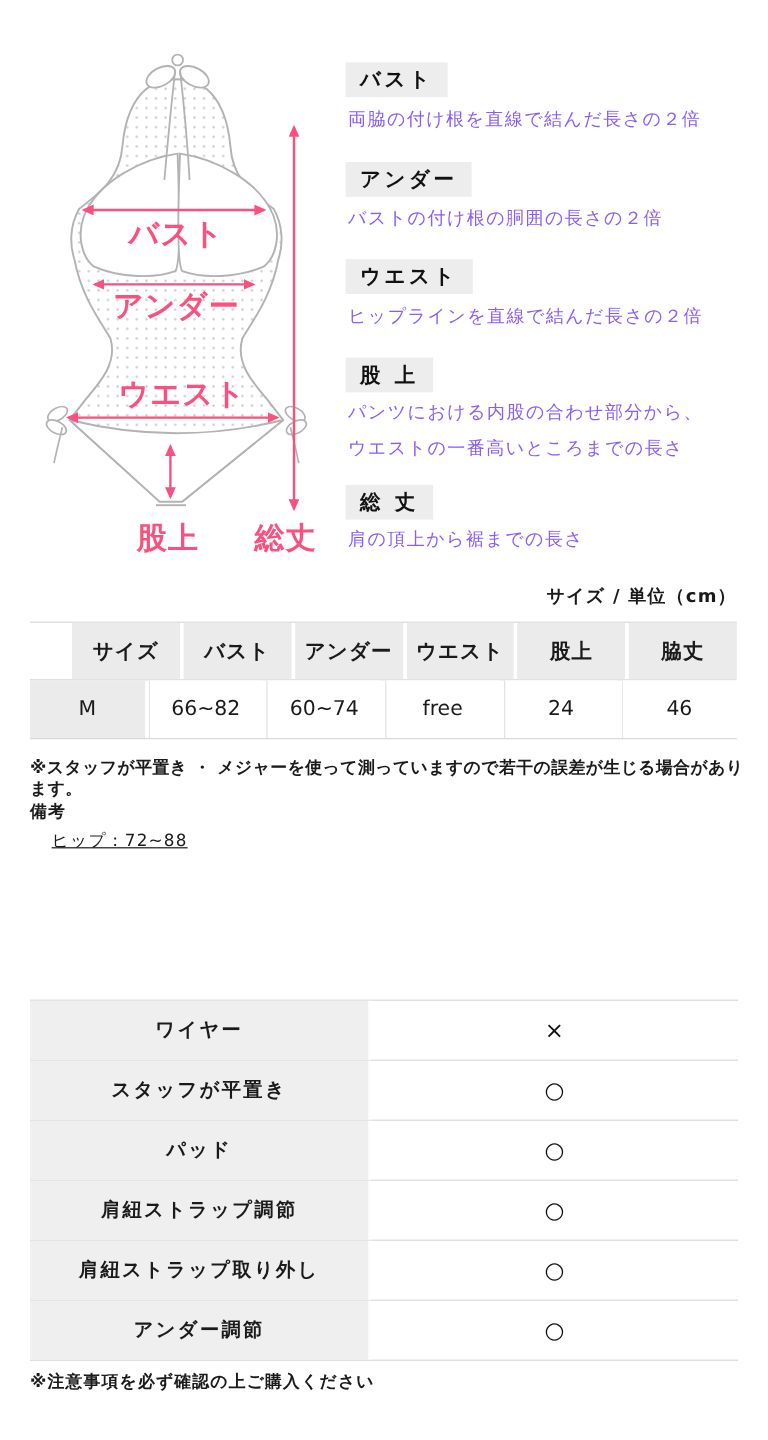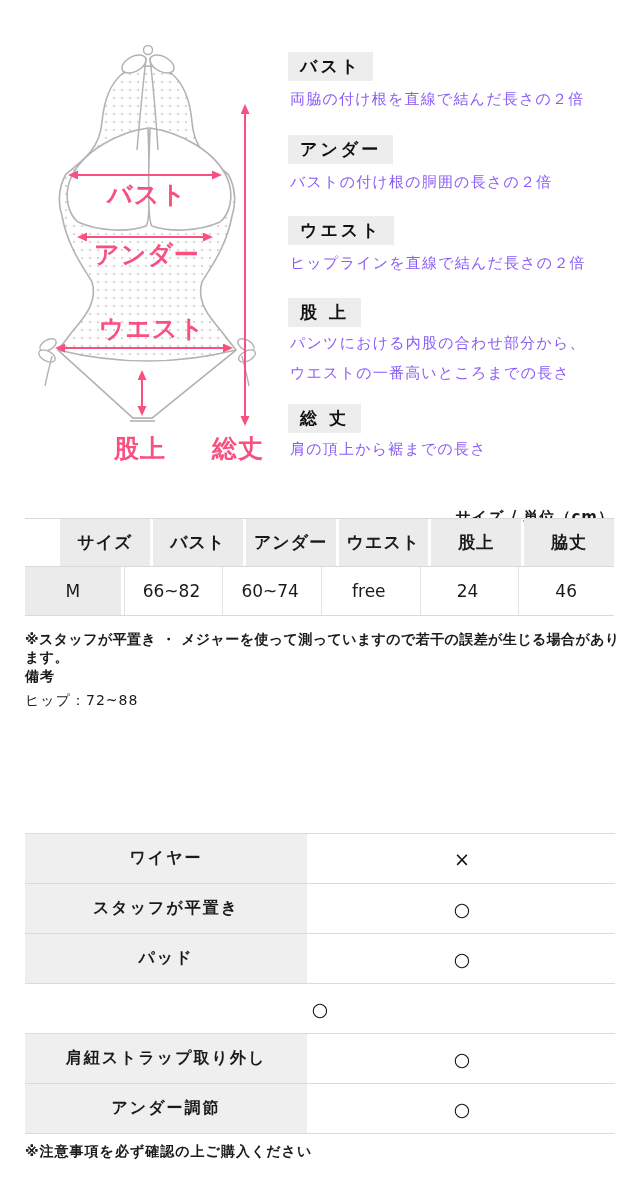--- a/index.html
+++ b/index.html
@@ -24,21 +24,21 @@
     padding:3px 12px 3px 12px; white-space:nowrap;
   }
   .def-desc {
     position:absolute; left:2px; width:336px;
     font-size:15px; letter-spacing:1.2px; line-height:30px;
     color:#8b5cf6; white-space:pre-line;
   }
 
   
   .unit-label {
-    position:absolute; right:26px; top:508px;
+    position:absolute; right:26px; top:488px;
     font-size:15px; font-weight:600; letter-spacing:1px;
   }
   .size-table {
     position:absolute; left:25px; top:518px; width:589px;
     border-top:1px solid #d9d9d9; border-bottom:1px solid #d9d9d9;
   }
   .t-row { display:grid; grid-template-columns:repeat(6,1fr); column-gap:3px; height:48px; }
   .t-row.header { border-bottom:1px solid #d9d9d9;padding-left:35px; }
   .t-cell {
     display:flex; align-items:center; justify-content:center;
@@ -46,21 +46,21 @@
   }
   .t-row.header .t-cell { background:#ebebeb; font-weight:bold; letter-spacing:1px; }
   .t-row.body .t-cell.first { background:#ebebeb; }
   .t-row.body .t-cell:not(.first) { box-shadow:inset 1px 0 0 #e2e2e2; }
 
   .measure-note {
     position:absolute; left:25px; top:631px; width:600px;
     font-size:14px; font-weight:bold; letter-spacing:0.4px;
   }
   .remarks-title { position:absolute; left:25px; top:668px; font-size:14px; font-weight:bold; letter-spacing:1px; }
-  .remarks-value { position:absolute; left:25px; top:692px; font-size:14px; letter-spacing:1px; }
+  .remarks-value { position:absolute; left:43px; top:692px; font-size:14px; letter-spacing:1px;text-decoration:underline; }
 
   
   .feat-table {
     position:absolute; left:25px; top:833px; width:590px;
     border-top:1px solid #dadada;
   }
   .feat-row { display:flex; height:50px; border-bottom:1px solid #dadada; }
   .feat-label {
     width:284px; background:#efefef; border-right:2px solid #fff;
     display:flex; align-items:center; justify-content:center;
@@ -203,20 +203,21 @@
     </div>
     <div class="feat-row">
       <div class="feat-label">スタッフが平置き</div>
       <div class="feat-value">○</div>
     </div>
     <div class="feat-row">
       <div class="feat-label">パッド</div>
       <div class="feat-value">○</div>
     </div>
     <div class="feat-row">
+      <div class="feat-label">肩紐ストラップ調節</div>
       <div class="feat-value">○</div>
     </div>
     <div class="feat-row">
       <div class="feat-label">肩紐ストラップ取り外し</div>
       <div class="feat-value">○</div>
     </div>
     <div class="feat-row">
       <div class="feat-label">アンダー調節</div>
       <div class="feat-value">○</div>
     </div>

